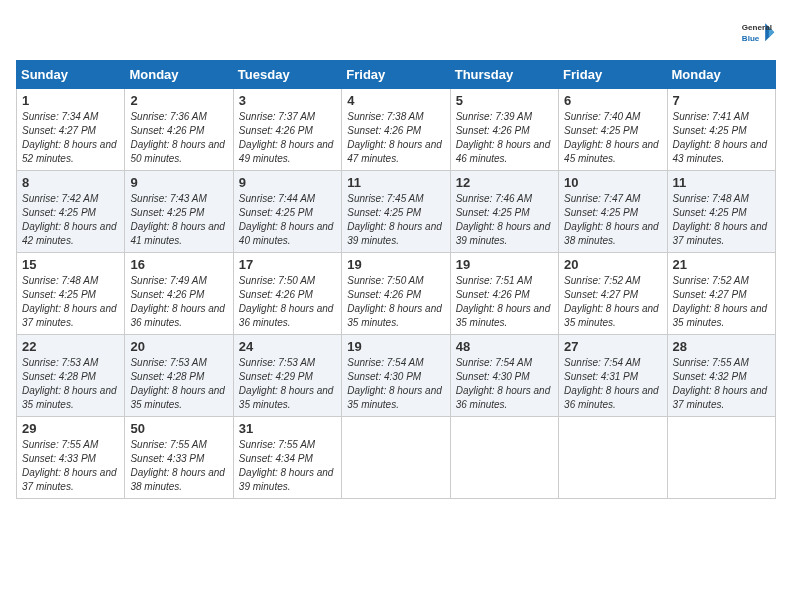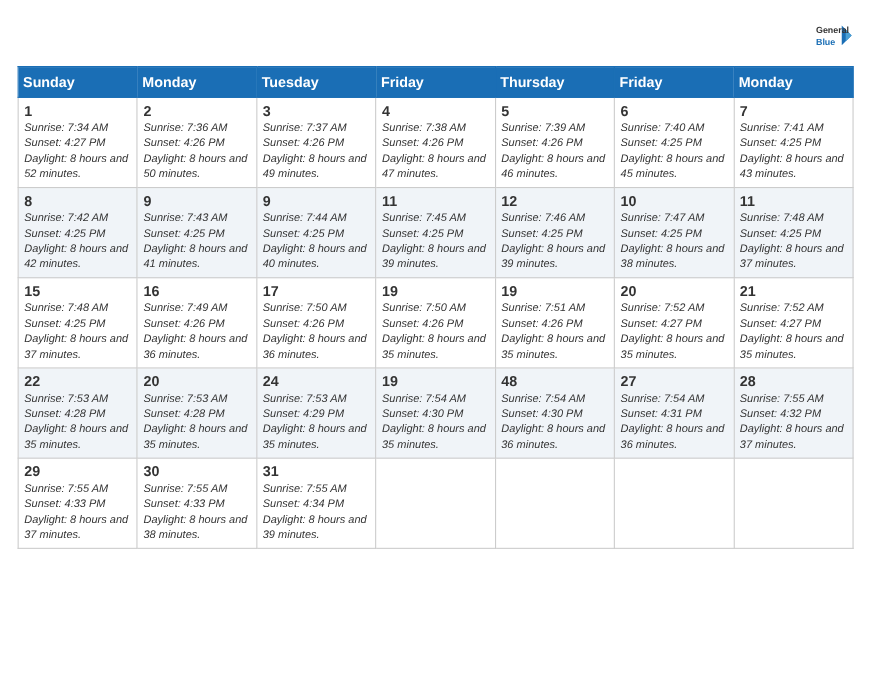--- a/index.html
+++ b/index.html
@@ -144,21 +144,21 @@
         <td><span class="day-num">22</span><span class="cell-text">Sunrise: 7:53 AM<br>Sunset: 4:28 PM<br>Daylight: 8 hours and 35 minutes.</span></td>
         <td><span class="day-num">20</span><span class="cell-text">Sunrise: 7:53 AM<br>Sunset: 4:28 PM<br>Daylight: 8 hours and 35 minutes.</span></td>
         <td><span class="day-num">24</span><span class="cell-text">Sunrise: 7:53 AM<br>Sunset: 4:29 PM<br>Daylight: 8 hours and 35 minutes.</span></td>
         <td><span class="day-num">19</span><span class="cell-text">Sunrise: 7:54 AM<br>Sunset: 4:30 PM<br>Daylight: 8 hours and 35 minutes.</span></td>
         <td><span class="day-num">48</span><span class="cell-text">Sunrise: 7:54 AM<br>Sunset: 4:30 PM<br>Daylight: 8 hours and 36 minutes.</span></td>
         <td><span class="day-num">27</span><span class="cell-text">Sunrise: 7:54 AM<br>Sunset: 4:31 PM<br>Daylight: 8 hours and 36 minutes.</span></td>
         <td><span class="day-num">28</span><span class="cell-text">Sunrise: 7:55 AM<br>Sunset: 4:32 PM<br>Daylight: 8 hours and 37 minutes.</span></td>
       </tr>
       <tr>
         <td><span class="day-num">29</span><span class="cell-text">Sunrise: 7:55 AM<br>Sunset: 4:33 PM<br>Daylight: 8 hours and 37 minutes.</span></td>
-        <td><span class="day-num">30</span><span class="cell-text">Sunrise: 7:55 AM<br>Sunset: 4:33 PM<br>Daylight: 8 hours and 38 minutes.</span></td>
+        <td><span class="day-num">50</span><span class="cell-text">Sunrise: 7:55 AM<br>Sunset: 4:33 PM<br>Daylight: 8 hours and 38 minutes.</span></td>
         <td><span class="day-num">31</span><span class="cell-text">Sunrise: 7:55 AM<br>Sunset: 4:34 PM<br>Daylight: 8 hours and 39 minutes.</span></td>
         <td class="empty-cell"></td>
         <td class="empty-cell"></td>
         <td class="empty-cell"></td>
         <td class="empty-cell"></td>
       </tr>
     </tbody>
 </table>
 
 </body></html>

